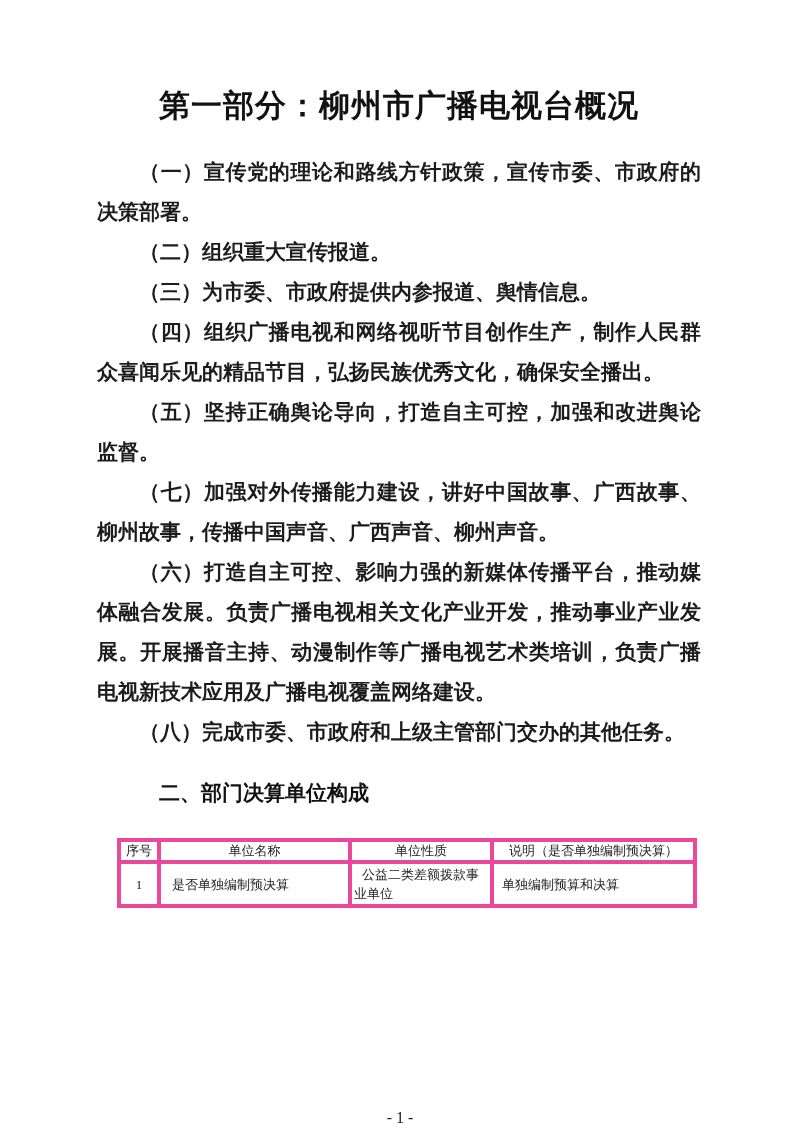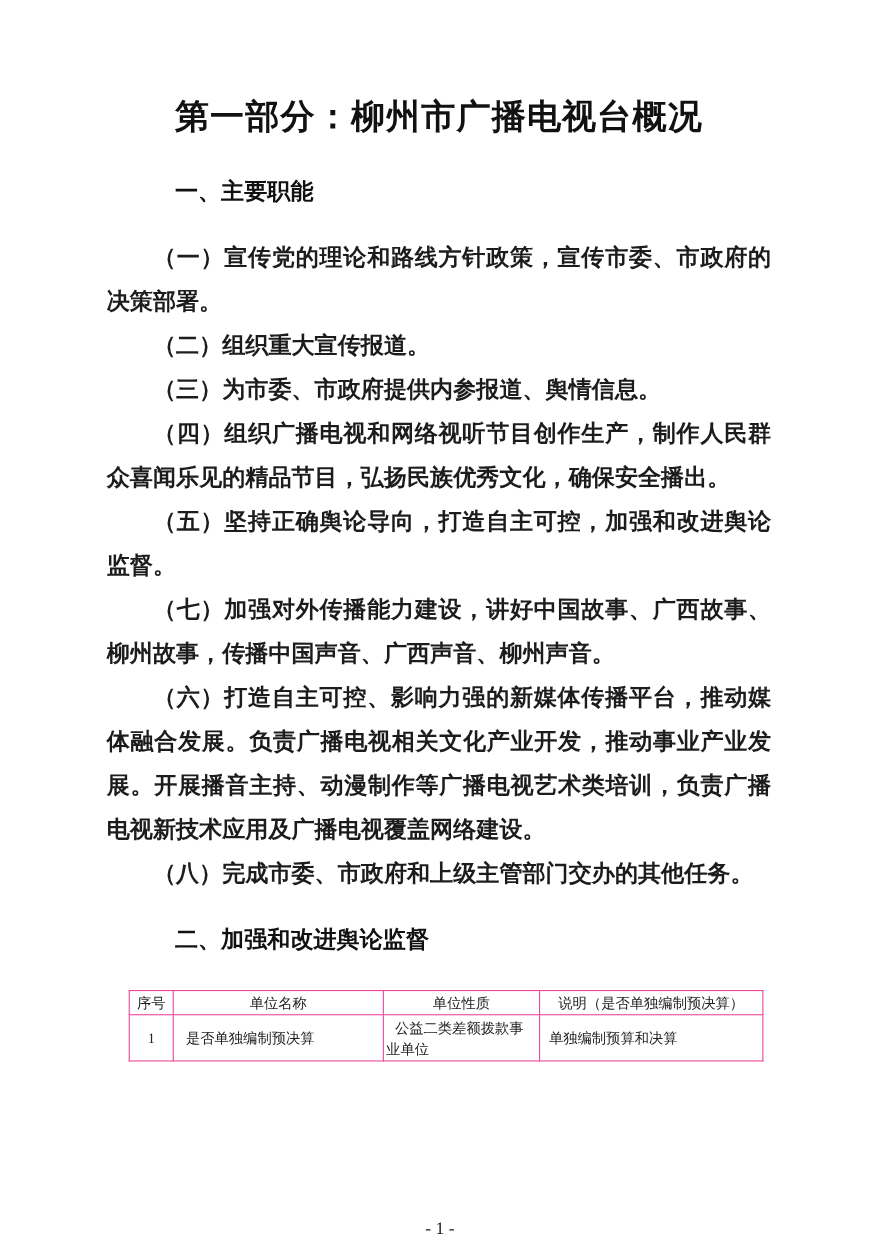--- a/index.html
+++ b/index.html
@@ -56,21 +56,21 @@
   .units-table {
     border-collapse: collapse;
     table-layout: fixed;
     width: 576px;
     margin: 32px 0 0 20px;
     font-size: 13px;
     color: #222222;
   }
   .units-table th,
   .units-table td {
-    border: 1px solid #ec4899;
+    border: 4px solid #ec4899;
     box-sizing: border-box;
     font-weight: normal;
   }
   .units-table th {
     height: 22px;
     text-align: center;
     padding: 1px 2px;
     line-height: 16px;
   }
   .units-table td {
@@ -93,34 +93,33 @@
     font-family: "Liberation Serif", serif;
   }
 </style>
 </head>
 <body>
 
 <div class="page">
 
   <h1 class="doc-title">第一部分：柳州市广播电视台概况</h1>
 
-  <h2 class="section-heading">一、主要职能</h2>
 
   <div class="body-text">
     <p>（一）宣传党的理论和路线方针政策，宣传市委、市政府的决策部署。</p>
     <p>（二）组织重大宣传报道。</p>
     <p>（三）为市委、市政府提供内参报道、舆情信息。</p>
     <p>（四）组织广播电视和网络视听节目创作生产，制作人民群众喜闻乐见的精品节目，弘扬民族优秀文化，确保安全播出。</p>
     <p>（五）坚持正确舆论导向，打造自主可控，加强和改进舆论监督。</p>
     <p>（七）加强对外传播能力建设，讲好中国故事、广西故事、柳州故事，传播中国声音、广西声音、柳州声音。</p>
     <p>（六）打造自主可控、影响力强的新媒体传播平台，推动媒体融合发展。负责广播电视相关文化产业开发，推动事业产业发展。开展播音主持、动漫制作等广播电视艺术类培训，负责广播电视新技术应用及广播电视覆盖网络建设。</p>
     <p>（八）完成市委、市政府和上级主管部门交办的其他任务。</p>
   </div>
 
-  <h2 class="section-heading second">二、加强和改进舆论监督</h2>
+  <h2 class="section-heading second">二、部门决算单位构成</h2>
 
   <table class="units-table">
     <colgroup>
       <col style="width:40px">
       <col style="width:191px">
       <col style="width:142px">
       <col style="width:203px">
     </colgroup>
     <thead>
       <tr>

